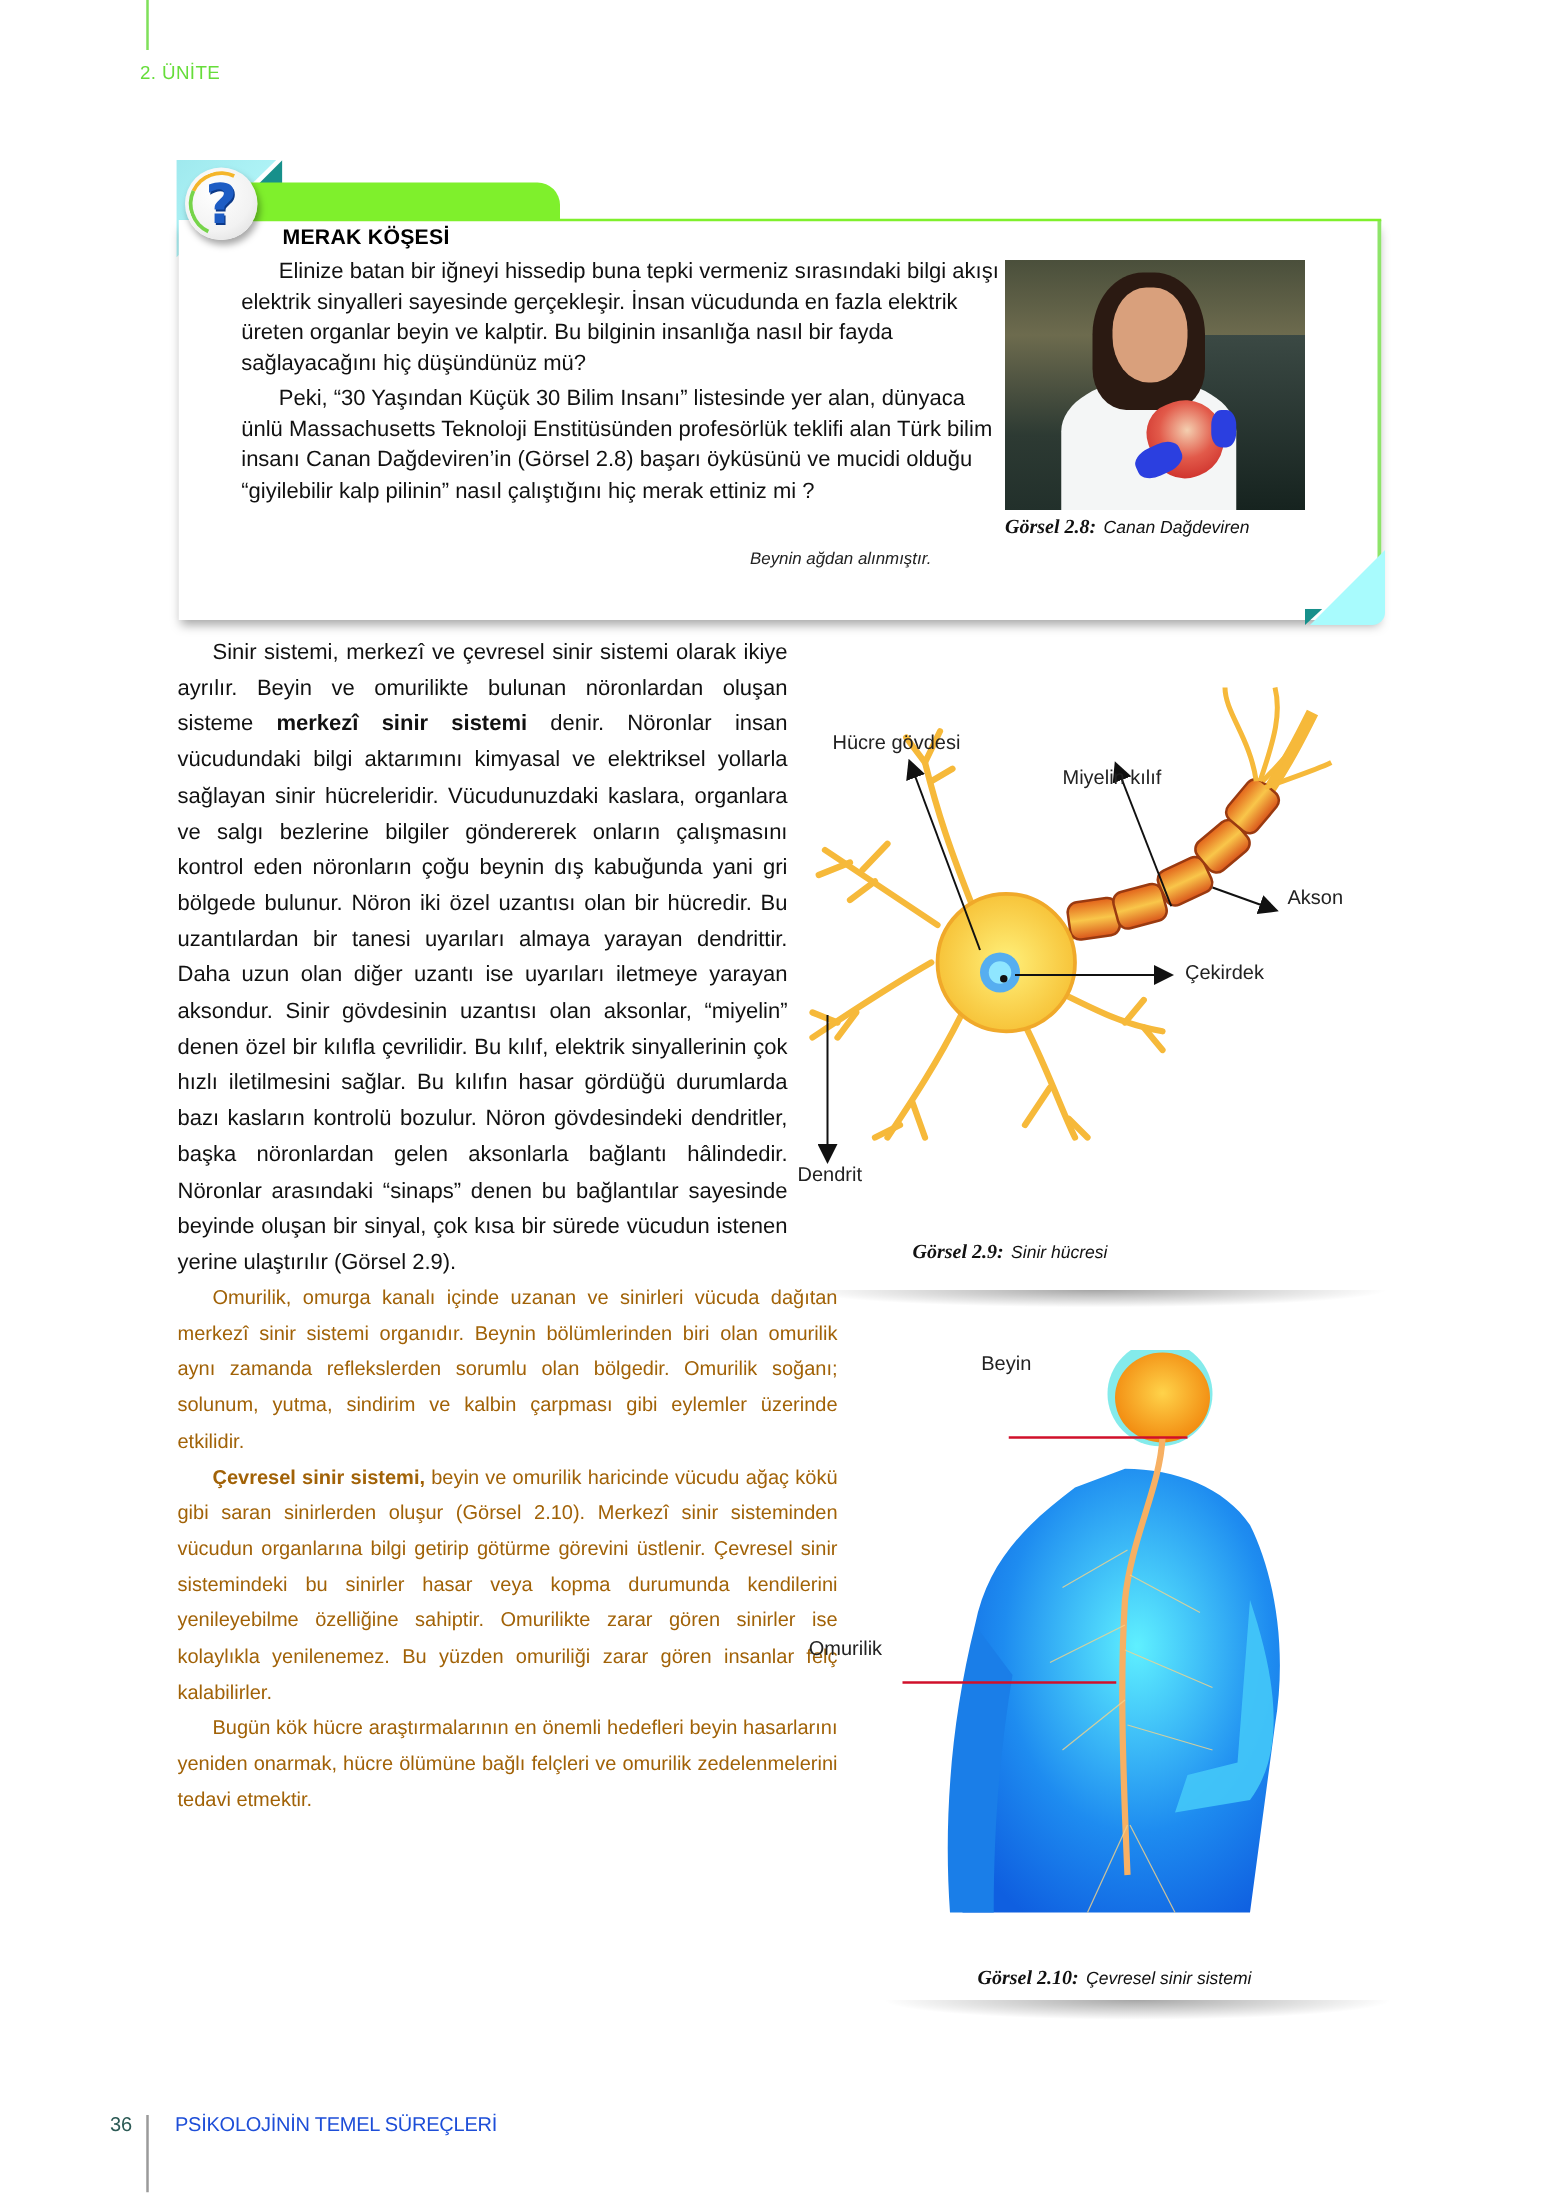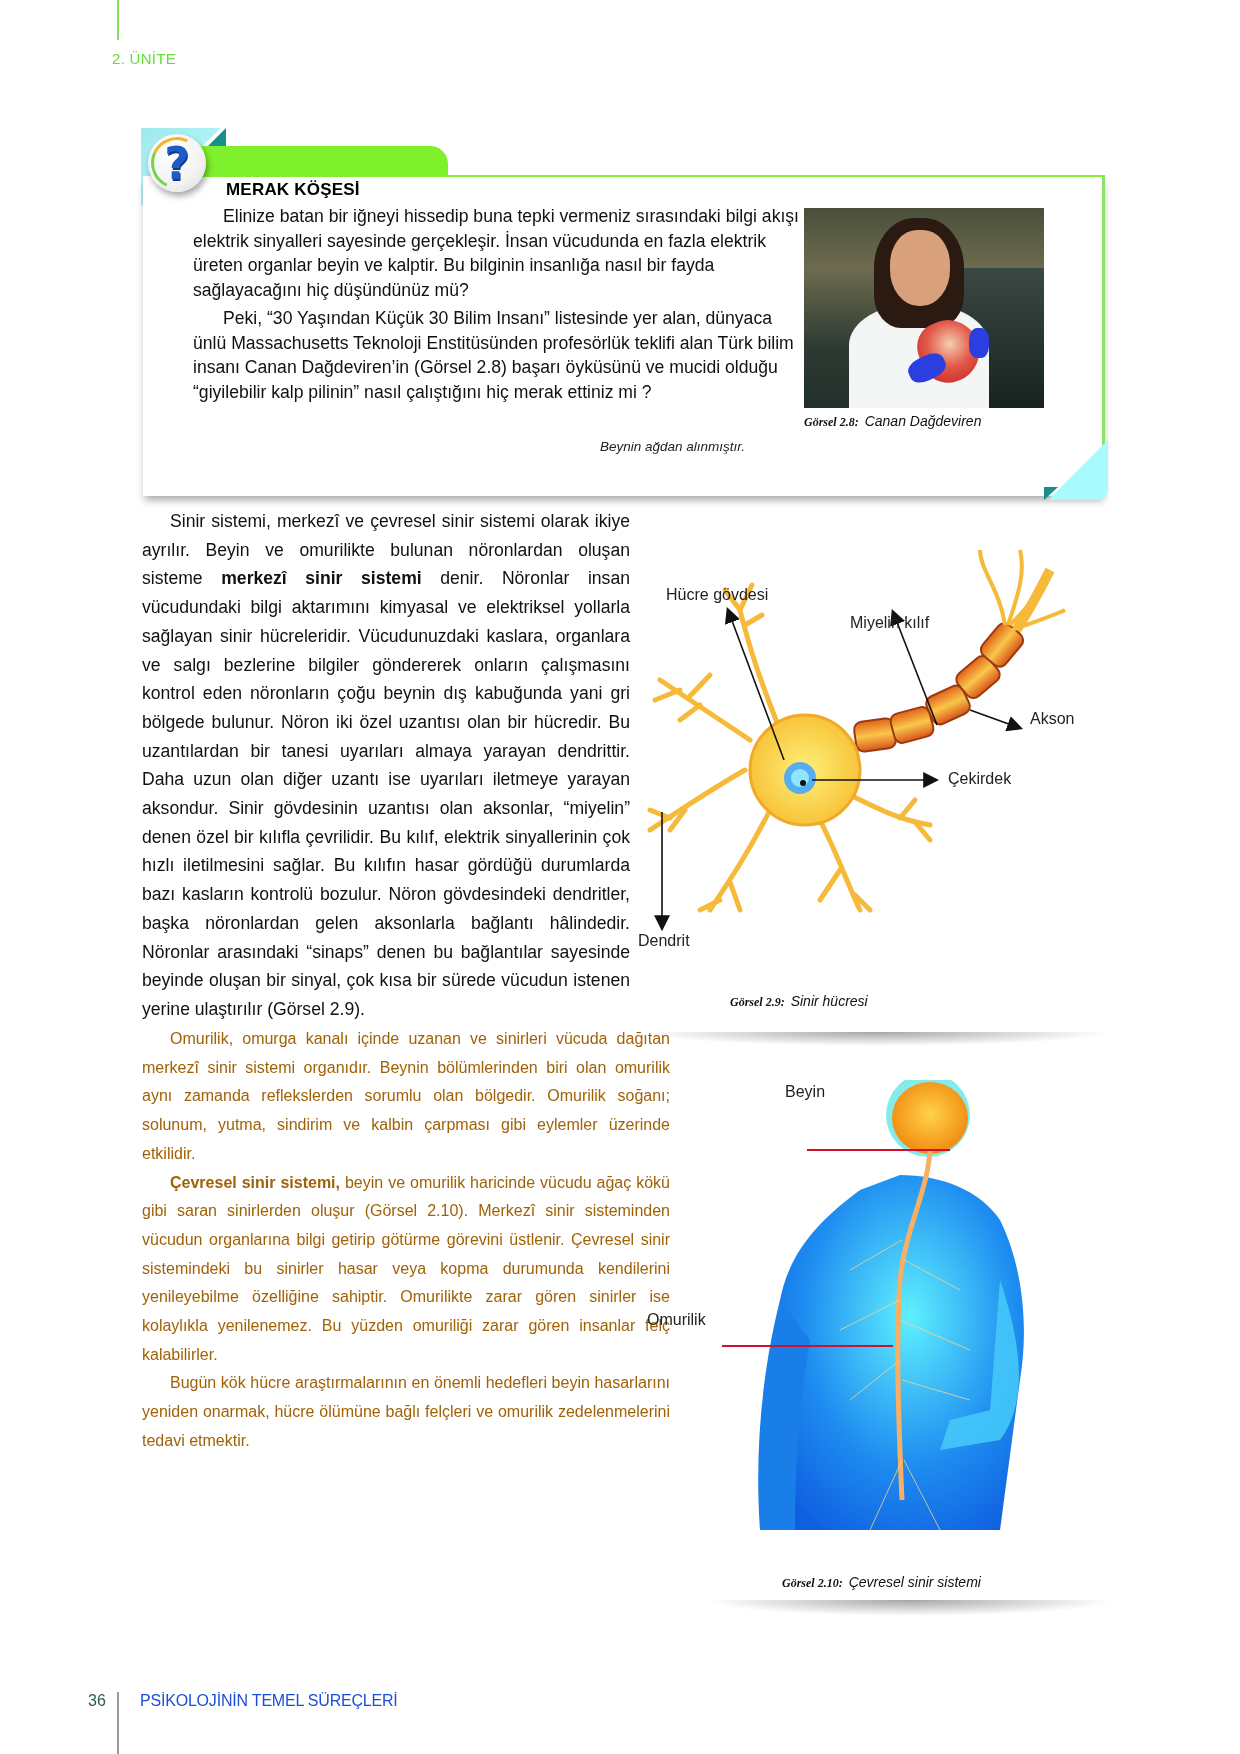--- a/index.html
+++ b/index.html
@@ -41,21 +41,21 @@
   .photo { position: absolute; left: 804px; top: 208px; width: 240px; height: 200px; overflow: hidden;
            background: linear-gradient(180deg, #4a4f3b 0%, #6d6b4e 30%, #2d3a33 70%, #22302b 100%); }
   .photo .bench { position: absolute; left: 150px; top: 60px; width: 90px; height: 140px; background: linear-gradient(180deg,#3b4944,#16231f); }
   .photo .coat { position: absolute; left: 45px; top: 95px; width: 140px; height: 120px; background: #f4f6f6; border-radius: 50% 50% 0 0 / 35% 35% 0 0; }
   .photo .hair { position: absolute; left: 70px; top: 10px; width: 90px; height: 110px; background: #2b1a12; border-radius: 45% 45% 30% 30%; }
   .photo .face { position: absolute; left: 86px; top: 22px; width: 60px; height: 76px; background: #d9a07c; border-radius: 45% 45% 48% 48%; }
   .photo .heart { position: absolute; left: 115px; top: 112px; width: 60px; height: 62px; background: radial-gradient(circle at 55% 40%, #f4cfb0 0%, #e25a4a 45%, #c41c1c 100%); border-radius: 40% 50% 50% 45%; transform: rotate(-20deg); }
   .photo .glove1 { position: absolute; left: 104px; top: 148px; width: 38px; height: 24px; background: #2b3fe0; border-radius: 40%; transform: rotate(-25deg); }
   .photo .glove2 { position: absolute; left: 165px; top: 120px; width: 20px; height: 30px; background: #2b3fe0; border-radius: 40%; }
   .caption { position: absolute; font-size: 14px; color: #111; white-space: nowrap; }
-  .caption .lbl { font-family: "Liberation Serif", serif; font-weight: bold; font-style: italic; font-size: 12px; margin-right: 6px; }
+  .caption .lbl { font-family: "Liberation Serif", serif; font-weight: bold; font-style: italic; font-size: 16px; margin-right: 6px; }
   .caption .txt { font-style: italic; }
 
   
   .body-text { position: absolute; left: 142px; top: 507px; width: 488px; font-size: 17.6px; line-height: 28.7px; color: #111; }
   .body-text2 { position: absolute; left: 142px; top: 1025px; width: 528px; font-size: 16px; line-height: 28.7px; color: #a16207; }
   .body-text p, .body-text2 p { text-align: justify; text-indent: 28px; }
   .body-text b, .body-text2 b { font-weight: bold; }
 
   
   .fig1 { position: absolute; left: 640px; top: 530px; width: 472px; height: 500px; }

